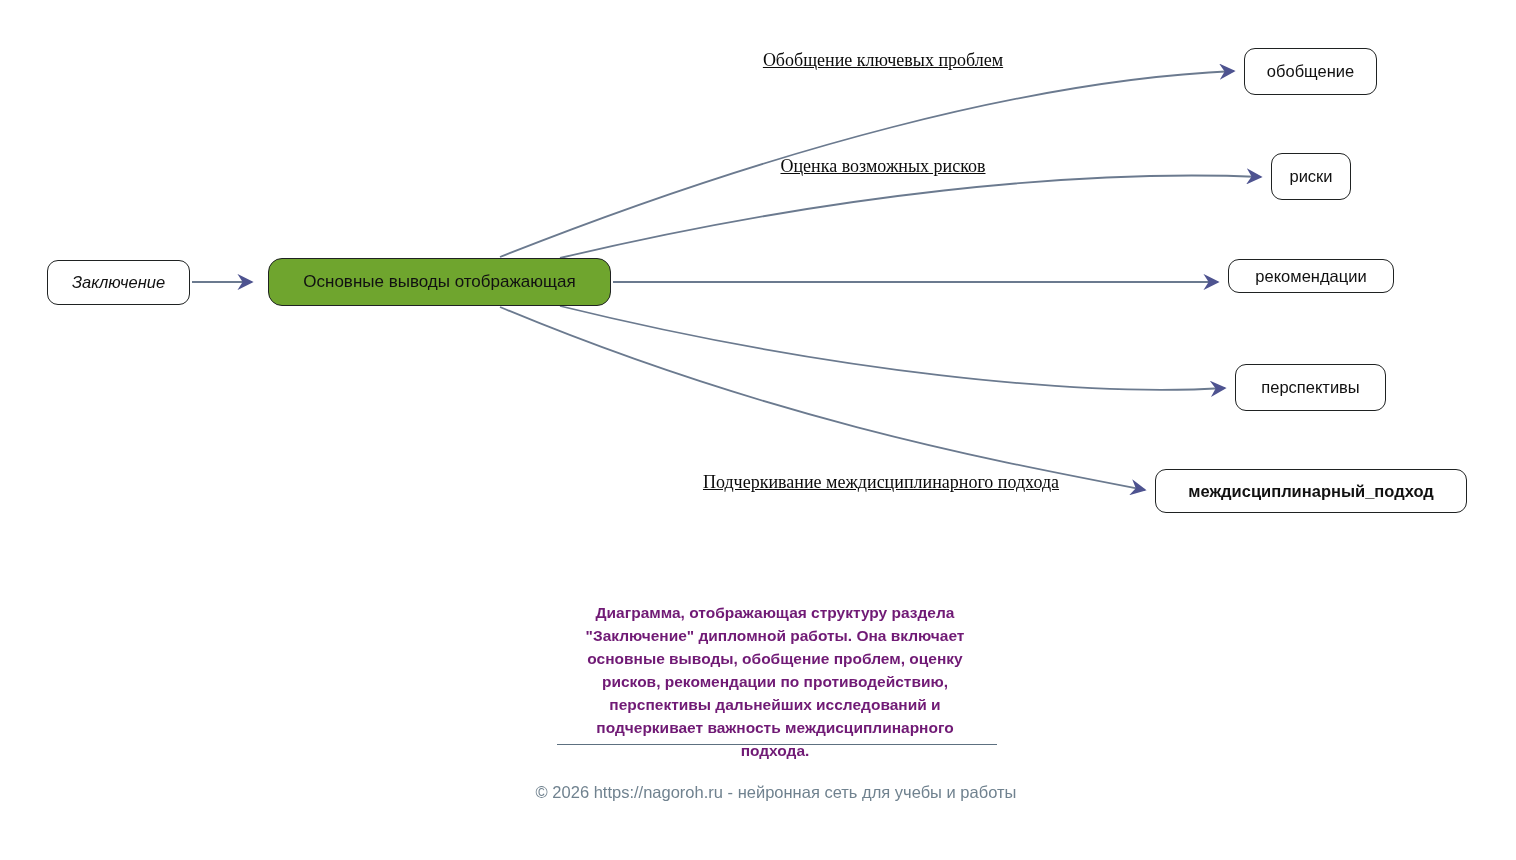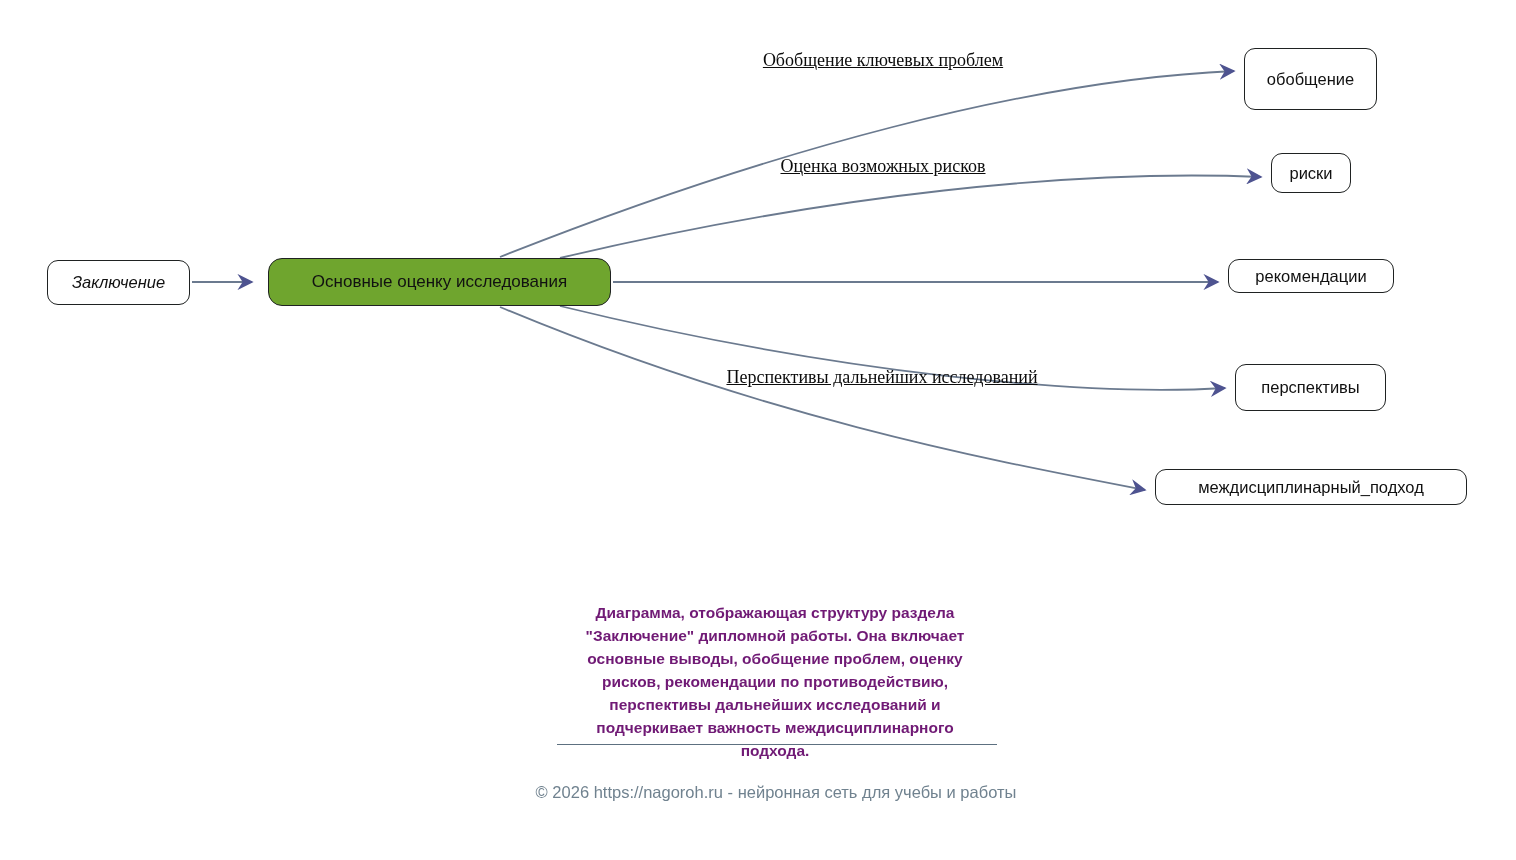--- a/index.html
+++ b/index.html
@@ -78,39 +78,39 @@
       <path d="M 500 257 C 770 150, 1030 80, 1234 71" marker-end="url(#arrow)"></path>
       <path d="M 560 258 C 830 194, 1080 169, 1261 177" marker-end="url(#arrow)"></path>
       <path d="M 613 282 L 1218 282" marker-end="url(#arrow)"></path>
       <path d="M 560 306 C 830 372, 1080 397, 1225 388" marker-end="url(#arrow)"></path>
       <path d="M 500 307 C 770 420, 1000 462, 1145 490" marker-end="url(#arrow)"></path>
     </g>
   </svg>
 
   <div class="node" style="left:47px;top:260px;width:143px;height:45px;font-style:italic;">Заключение</div>
 
-  <div class="node main" style="left:268px;top:258px;width:343px;height:48px;">Основные оценку исследования</div>
+  <div class="node main" style="left:268px;top:258px;width:343px;height:48px;">Основные выводы отображающая</div>
 
-  <div class="node" style="left:1244px;top:48px;width:133px;height:62px;">обобщение</div>
+  <div class="node" style="left:1244px;top:48px;width:133px;height:47px;">обобщение</div>
 
-  <div class="node" style="left:1271px;top:153px;width:80px;height:40px;">риски</div>
+  <div class="node" style="left:1271px;top:153px;width:80px;height:47px;">риски</div>
 
   <div class="node" style="left:1228px;top:259px;width:166px;height:34px;">рекомендации</div>
 
   <div class="node" style="left:1235px;top:364px;width:151px;height:47px;">перспективы</div>
 
-  <div class="node" style="left:1155px;top:469px;width:312px;height:36px;">междисциплинарный_подход</div>
+  <div class="node" style="left:1155px;top:469px;width:312px;height:44px;font-weight:bold;">междисциплинарный_подход</div>
 
   <div class="edge-label" style="left:883px;top:50px;">Обобщение ключевых проблем</div>
 
   <div class="edge-label" style="left:883px;top:156px;">Оценка возможных рисков</div>
 
 
-  <div class="edge-label" style="left:882px;top:367px;">Перспективы дальнейших исследований</div>
 
+  <div class="edge-label" style="left:881px;top:472px;">Подчеркивание междисциплинарного подхода</div>
 
   <div class="caption">Диаграмма, отображающая структуру раздела
 "Заключение" дипломной работы. Она включает
 основные выводы, обобщение проблем, оценку
 рисков, рекомендации по противодействию,
 перспективы дальнейших исследований и
 подчеркивает важность междисциплинарного
 подхода.</div>
 
   <div class="divider"></div>

